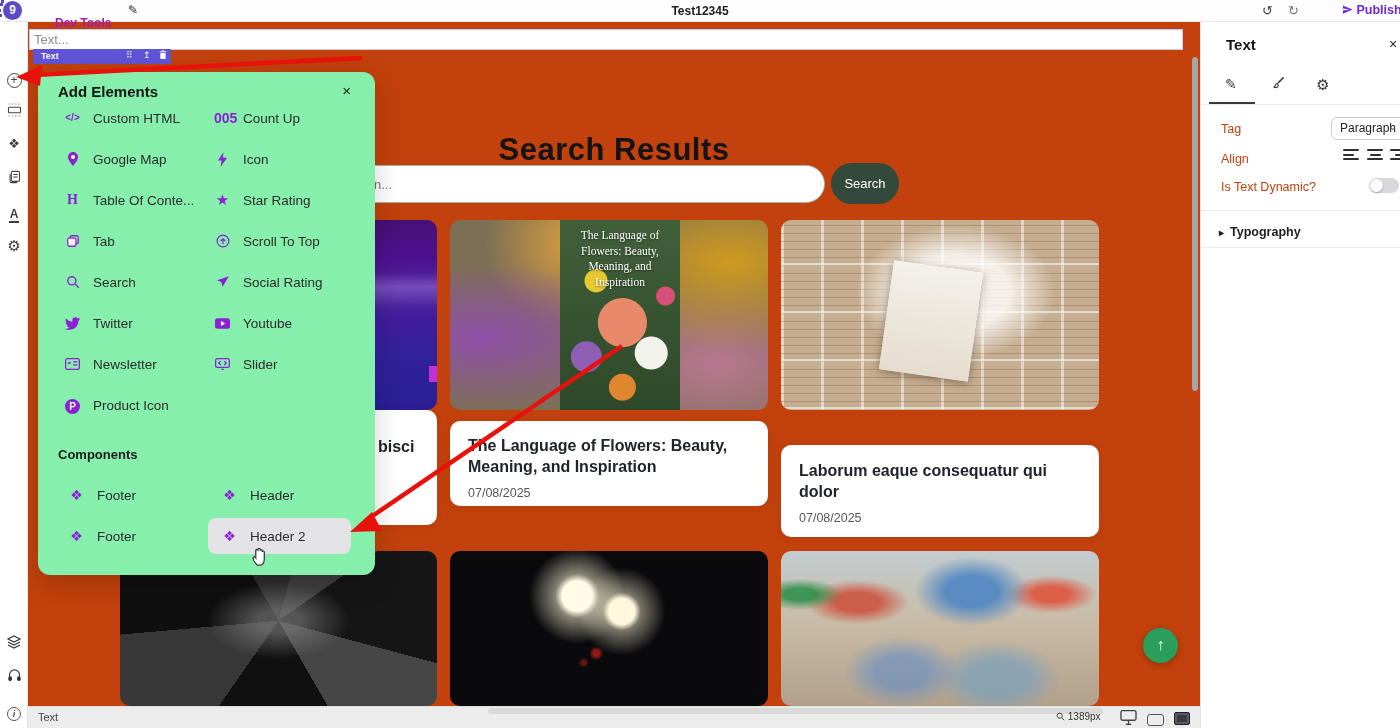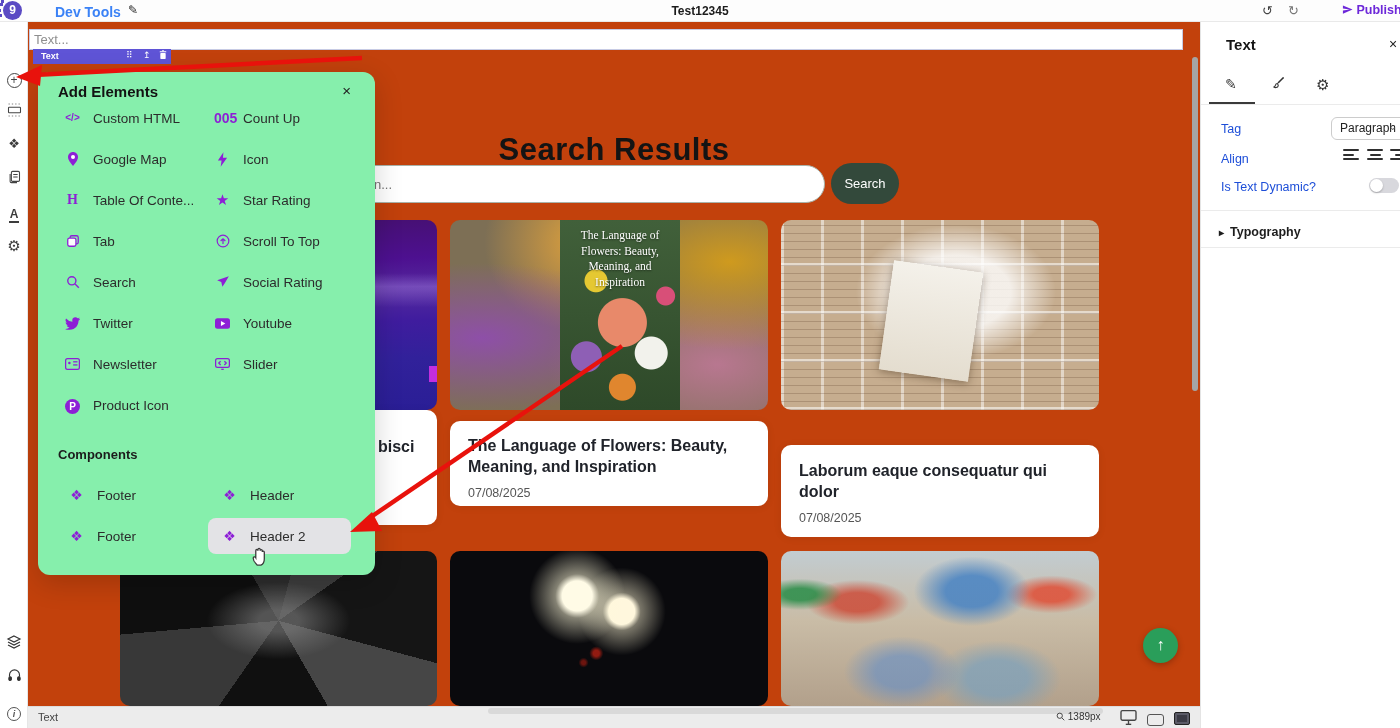--- a/index.html
+++ b/index.html
@@ -5,21 +5,21 @@
   * { margin:0; padding:0; box-sizing:border-box; }
   html,body { width:1400px; height:728px; overflow:hidden; background:#fff;
               font-family:"Liberation Sans", sans-serif; }
 
   
   #topbar { position:absolute; left:0; top:0; width:1400px; height:22px; background:#fdfdfd;
             border-bottom:1px solid #e9e9e9; z-index:30; }
   .logo { position:absolute; left:3px; top:1px; width:19px; height:19px; border-radius:50%;
           background:#5b4bc4; color:#fff; font-size:12px; font-weight:bold; text-align:center; line-height:19px; }
   .logo:before { content:""; position:absolute; left:-3px; top:2px; width:3px; height:3px; background:#5b4bc4; box-shadow:-2px 6px 0 #5b4bc4, 1px -3px 0 #5b4bc4, -1px 11px 0 #5b4bc4; }
-  .app-title { position:absolute; left:55px; top:4px; font-size:14px; font-weight:bold; color:#3b82f6; }
+  .app-title { position:absolute; left:55px; top:16px; font-size:12px; font-weight:bold; color:#a21caf; }
   .edit-pencil { position:absolute; left:128px; top:3px; font-size:12px; color:#222; }
   .proj-title { position:absolute; left:0; right:0; top:4px; text-align:center; font-size:12px; font-weight:bold; color:#1c1c1c; }
   .undo { position:absolute; left:1262px; top:3px; font-size:13px; color:#444; }
   .redo { position:absolute; left:1288px; top:3px; font-size:13px; color:#777; }
   .publish { position:absolute; left:1342px; top:3px; font-size:12.5px; font-weight:bold; color:#6d28d9; white-space:nowrap; }
   .publish svg { vertical-align:-1px; }
 
   
   #rail { position:absolute; left:0; top:22px; width:28px; height:706px; background:#fff;
           border-right:1px solid #e6e6e6; z-index:25; }
@@ -126,21 +126,21 @@
   .hand-cursor { position:absolute; left:212px; top:472px; z-index:22; }
 
   
   #rpanel { position:absolute; left:1200px; top:22px; width:200px; height:706px; background:#fff;
             border-left:1px solid #e4e4e4; z-index:10; }
   .rp-title { position:absolute; left:25px; top:14px; font-size:15px; font-weight:bold; color:#151515; }
   .rp-close { position:absolute; left:188px; top:14px; font-size:14px; color:#222; }
   .rp-tab { position:absolute; top:54px; font-size:14px; color:#333; }
   .rp-underline { position:absolute; left:8px; top:80px; width:46px; height:2px; background:#3a3a3a; }
   .rp-div { position:absolute; left:0; width:200px; height:1px; background:#ebebeb; }
-  .rp-lbl { position:absolute; left:20px; font-size:12.5px; color:#1d4ed8; }
+  .rp-lbl { position:absolute; left:20px; font-size:12.5px; color:#c2410c; }
   .tag-dd { position:absolute; left:130px; top:95px; width:76px; height:23px; border:1px solid #ccc;
             border-radius:6px; font-size:12px; color:#222; padding:3px 0 0 8px; background:#fff; }
   .tag-dd .chev { position:absolute; right:9px; top:3px; color:#666; font-size:10px; }
   .align-btn { position:absolute; top:127px; width:17px; height:14px; }
   .align-btn i { display:block; height:2px; background:#2f2f2f; margin-bottom:2.5px; border-radius:1px; }
   .tgl { position:absolute; left:168px; top:156px; width:30px; height:15px; background:#d8d8dd; border-radius:8px; }
   .tgl:before { content:""; position:absolute; left:1px; top:1px; width:13px; height:13px; background:#fff;
                 border-radius:50%; box-shadow:0 1px 2px rgba(0,0,0,.25); }
   .typo-row { position:absolute; left:18px; top:203px; font-size:12.5px; font-weight:bold; color:#1d1d1d; }
   .typo-caret { font-size:10px; margin-right:6px; }

